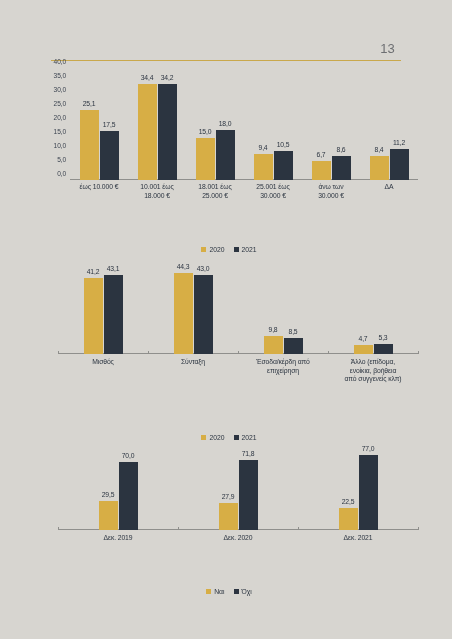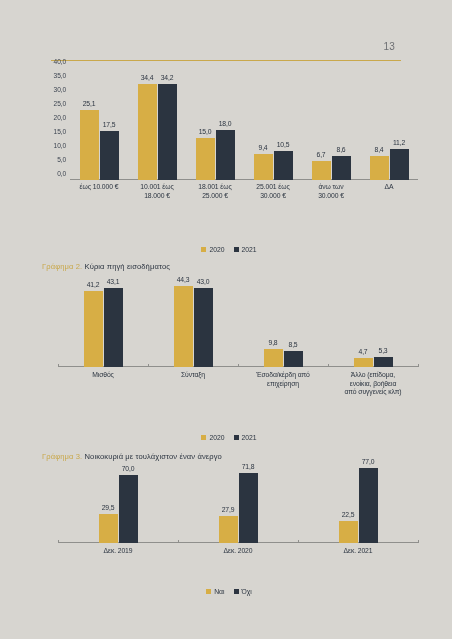--- a/index.html
+++ b/index.html
@@ -18,21 +18,21 @@
   .page {
     position: absolute;
     inset: 0;
   }
 
   
   .page-number {
     position: absolute;
     top: 41px;
     right: 57px;
-    font-size: 10px;
+    font-size: 13px;
     color: #6d6f72;
     letter-spacing: .2px;
   }
   .header-rule {
     position: absolute;
     left: 51px;
     right: 51px;
     top: 60px;
     height: 1.4px;
     background: #c9a84c;
@@ -247,24 +247,20 @@
           <span>2020</span>
         </div>
         <div class="legend-item">
           <span class="legend-swatch" style="background: rgb(43, 52, 64);"></span>
           <span>2021</span>
         </div>
       </div>
   </div>
 
   <div class="chart-block" id="chart2-block">
-    <div class="chart-title">
-      <span class="tnum">Γράφημα 2.</span>
-      <span class="tname">Κύρια πηγή εισοδήματος</span>
-    </div>
     <div class="plot" id="plot2" style="height: 92px;">
       <div class="bars-area">
           <div class="baseline" style="left: 18px; width: 360px; bottom: 0px;"></div>
           <div class="tickmark" style="left: 18px; bottom: 0px; height: 3px;"></div>
           <div class="tickmark" style="left: 108px; bottom: 0px; height: 3px;"></div>
           <div class="tickmark" style="left: 198px; bottom: 0px; height: 3px;"></div>
           <div class="tickmark" style="left: 288px; bottom: 0px; height: 3px;"></div>
           <div class="tickmark" style="left: 378px; bottom: 0px; height: 3px;"></div>
           <div class="group" style="left: 18px; width: 90px;">
             <div class="bar s0" style="height: 75.808px; background: rgb(215, 174, 69);">
@@ -321,24 +317,20 @@
           <span>2020</span>
         </div>
         <div class="legend-item">
           <span class="legend-swatch" style="background: rgb(43, 52, 64);"></span>
           <span>2021</span>
         </div>
       </div>
   </div>
 
   <div class="chart-block" id="chart3-block">
-    <div class="chart-title">
-      <span class="tnum">Γράφημα 3.</span>
-      <span class="tname">Νοικοκυριά με τουλάχιστον έναν άνεργο</span>
-    </div>
     <div class="plot" id="plot3" style="height: 78px;">
       <div class="bars-area">
           <div class="baseline" style="left: 18px; width: 360px; bottom: 0px;"></div>
           <div class="tickmark" style="left: 18px; bottom: 0px; height: 3px;"></div>
           <div class="tickmark" style="left: 138px; bottom: 0px; height: 3px;"></div>
           <div class="tickmark" style="left: 258px; bottom: 0px; height: 3px;"></div>
           <div class="tickmark" style="left: 378px; bottom: 0px; height: 3px;"></div>
           <div class="group" style="left: 18px; width: 120px;">
             <div class="bar s0" style="height: 28.7625px; background: rgb(215, 174, 69);">
               <span class="vlabel">29,5</span>

